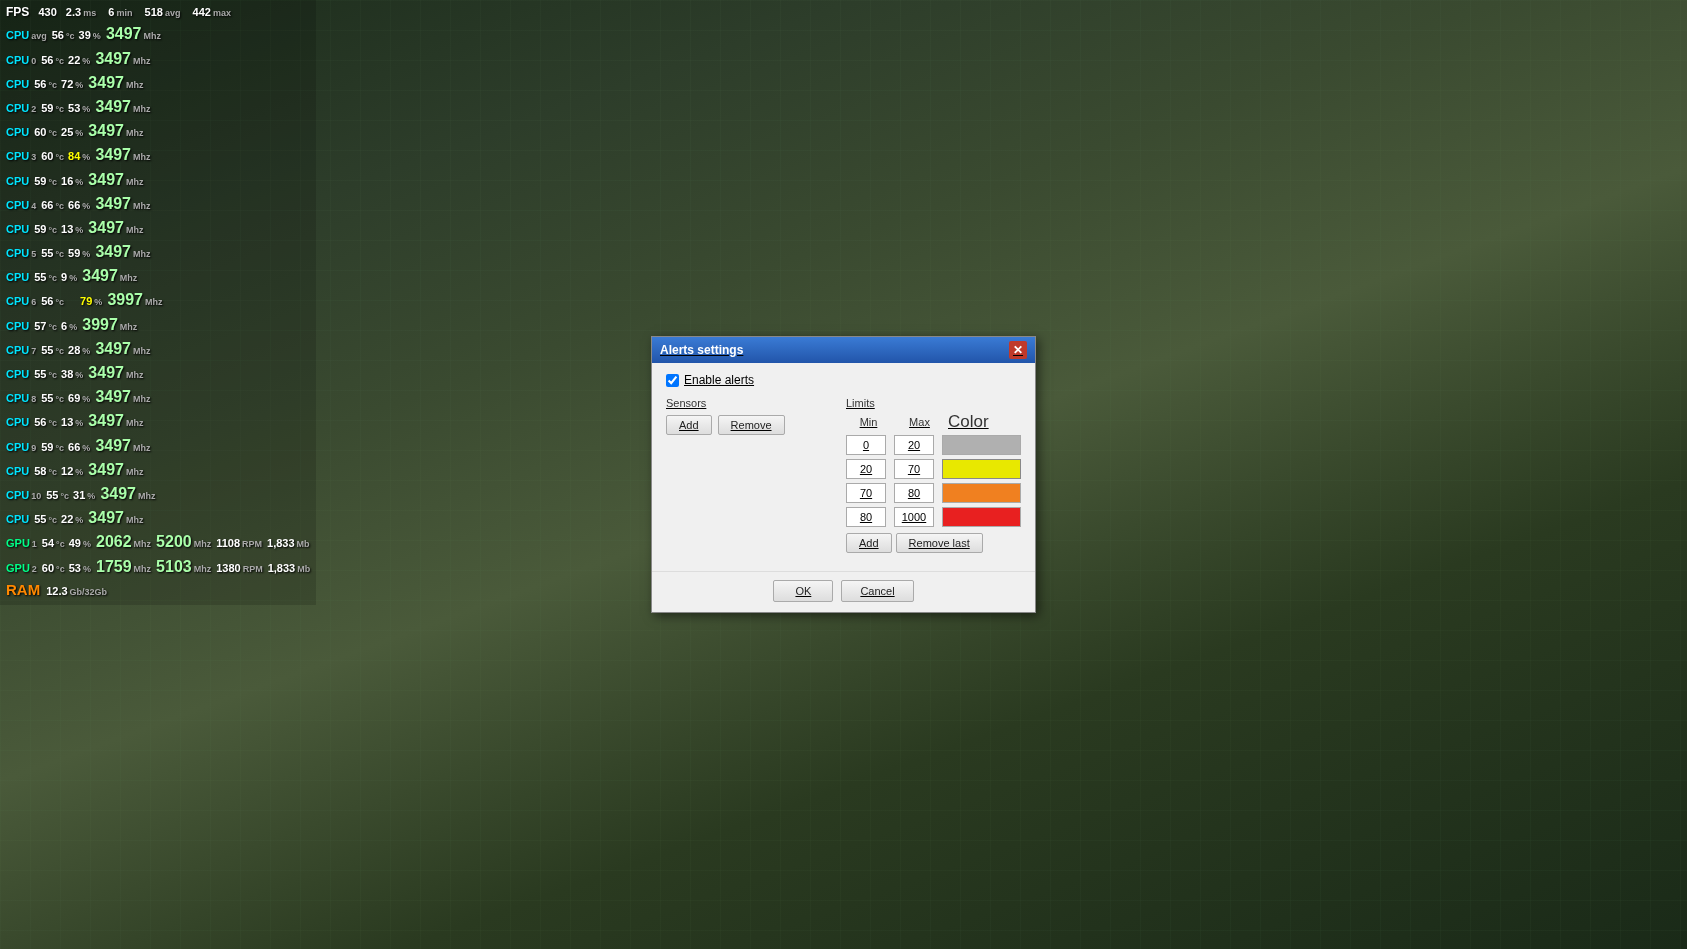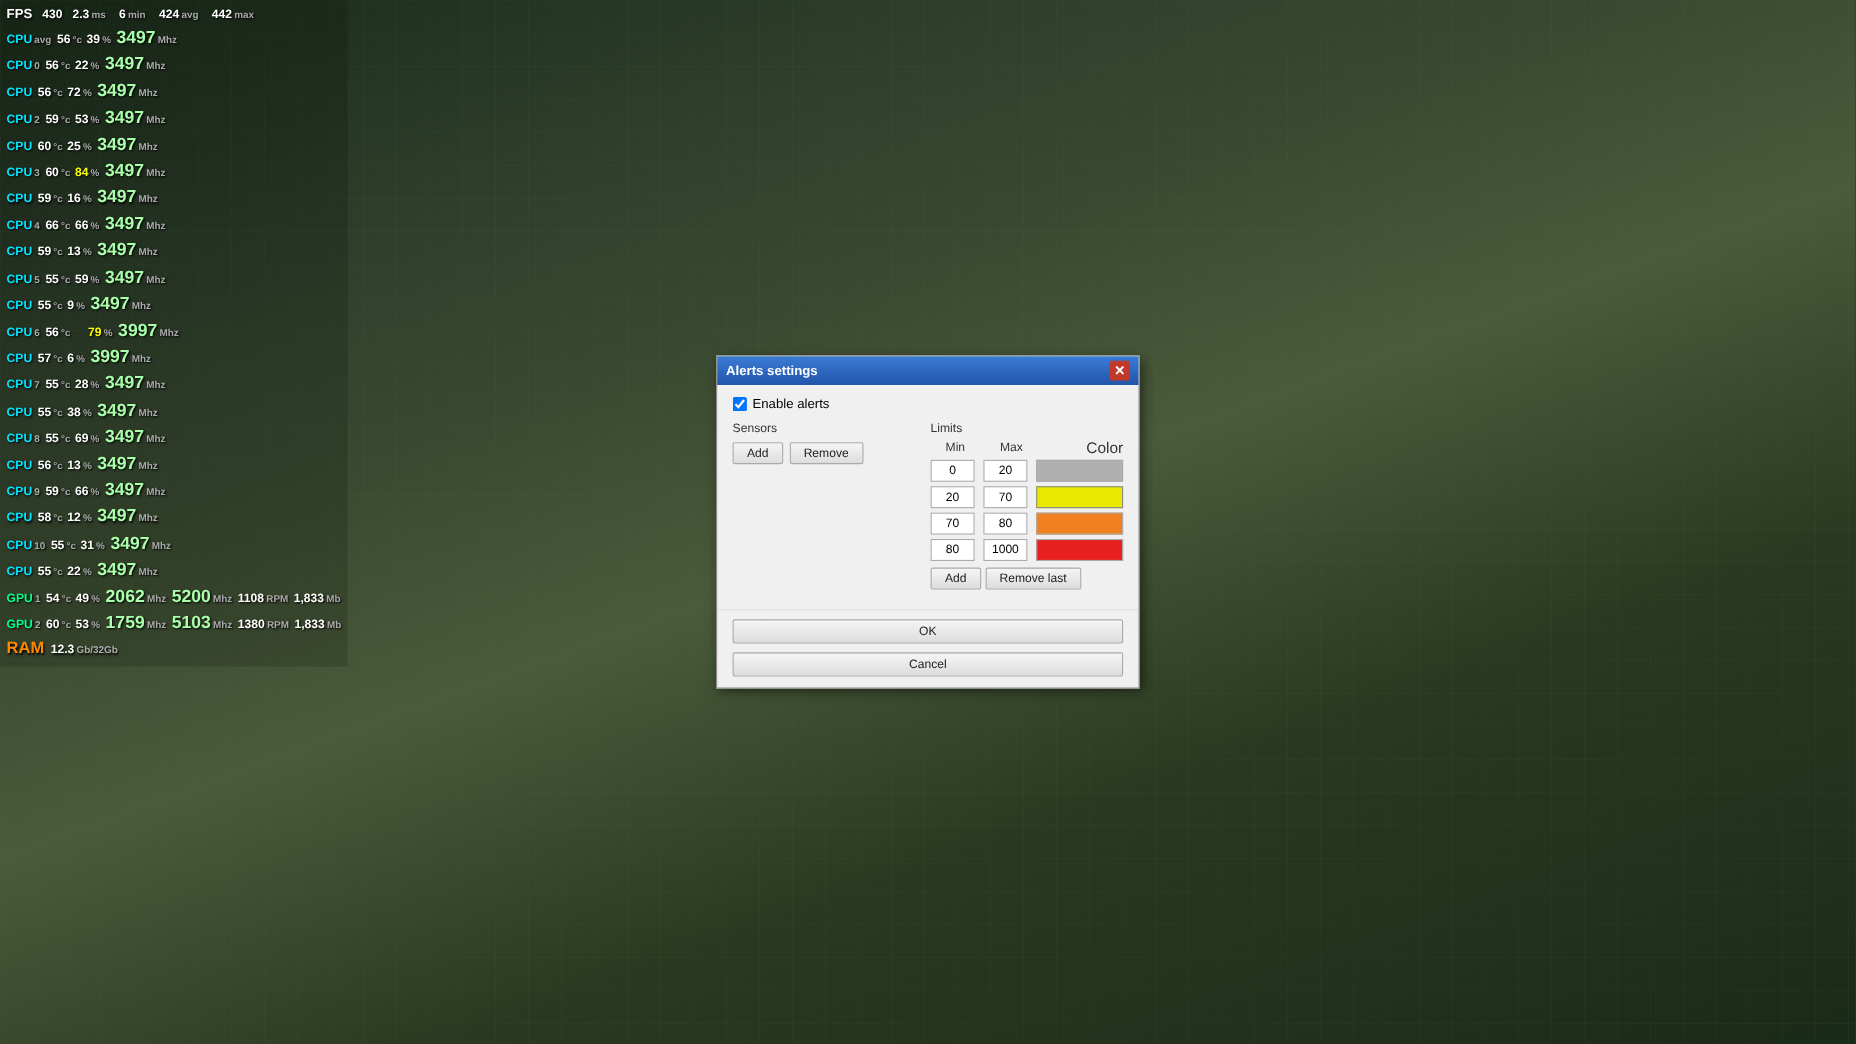--- a/index.html
+++ b/index.html
@@ -84,20 +84,21 @@
     }
 
     .dialog {
       background: #f0f0f0;
       border: 1px solid #888;
       box-shadow: 3px 3px 10px rgba(0,0,0,0.5);
       width: 385px;
       min-height: 260px;
       font-family: 'Segoe UI', Arial, sans-serif;
       font-size: 12px;
+      text-decoration: underline;
     }
 
     .dialog-titlebar {
       background: linear-gradient(to bottom, #3a7bd5, #2255aa);
       color: #fff;
       padding: 4px 8px;
       display: flex;
       align-items: center;
       justify-content: space-between;
       font-size: 12px;
@@ -207,21 +208,21 @@
       display: flex;
       align-items: center;
       font-size: 11px;
       color: #333;
       margin-bottom: 3px;
       gap: 0;
     }
 
     .limits-col-min { width: 45px; text-align: center; font-size: 11px; }
     .limits-col-max { width: 45px; text-align: center; font-size: 11px; }
-    .limits-col-color { flex: 1; text-align: right; font-size: 14px; }
+    .limits-col-color { flex: 1; text-align: left; font-size: 17px; }
 
     .limits-row {
       display: flex;
       align-items: center;
       margin-bottom: 4px;
       gap: 2px;
     }
 
     .limits-input {
       width: 40px;
@@ -246,21 +247,20 @@
       margin-top: 6px;
     }
 
     .dialog-footer {
       display: flex;
       justify-content: center;
       gap: 8px;
       padding: 8px 14px 10px;
       border-top: 1px solid #ddd;
       margin-top: 8px;
-      flex-direction: column;
     }
   </style>
 </head>
 <body>
 
 <div class="game-bg"></div>
 <div class="grid-overlay"></div>
 
 <div class="hud-overlay">
 
@@ -268,21 +268,21 @@
     <span class="hud-label-fps">FPS</span>
     <span class="hud-sep">&nbsp;</span>
     <span class="hud-val">430</span>
     <span class="hud-sep">&nbsp;</span>
     <span class="hud-val">2.3</span>
     <span class="hud-unit">ms</span>
     <span class="hud-sep">&nbsp;&nbsp;</span>
     <span class="hud-val">6</span>
     <span class="hud-unit"> min</span>
     <span class="hud-sep">&nbsp;&nbsp;</span>
-    <span class="hud-val">424</span>
+    <span class="hud-val">518</span>
     <span class="hud-unit"> avg</span>
     <span class="hud-sep">&nbsp;&nbsp;</span>
     <span class="hud-val">442</span>
     <span class="hud-unit"> max</span>
   </div>
 
   <div class="hud-row">
     <span class="hud-label">CPU</span>
       <span class="hud-sub">avg</span>
     <span style="margin-left:3px" class="hud-val">56</span>

